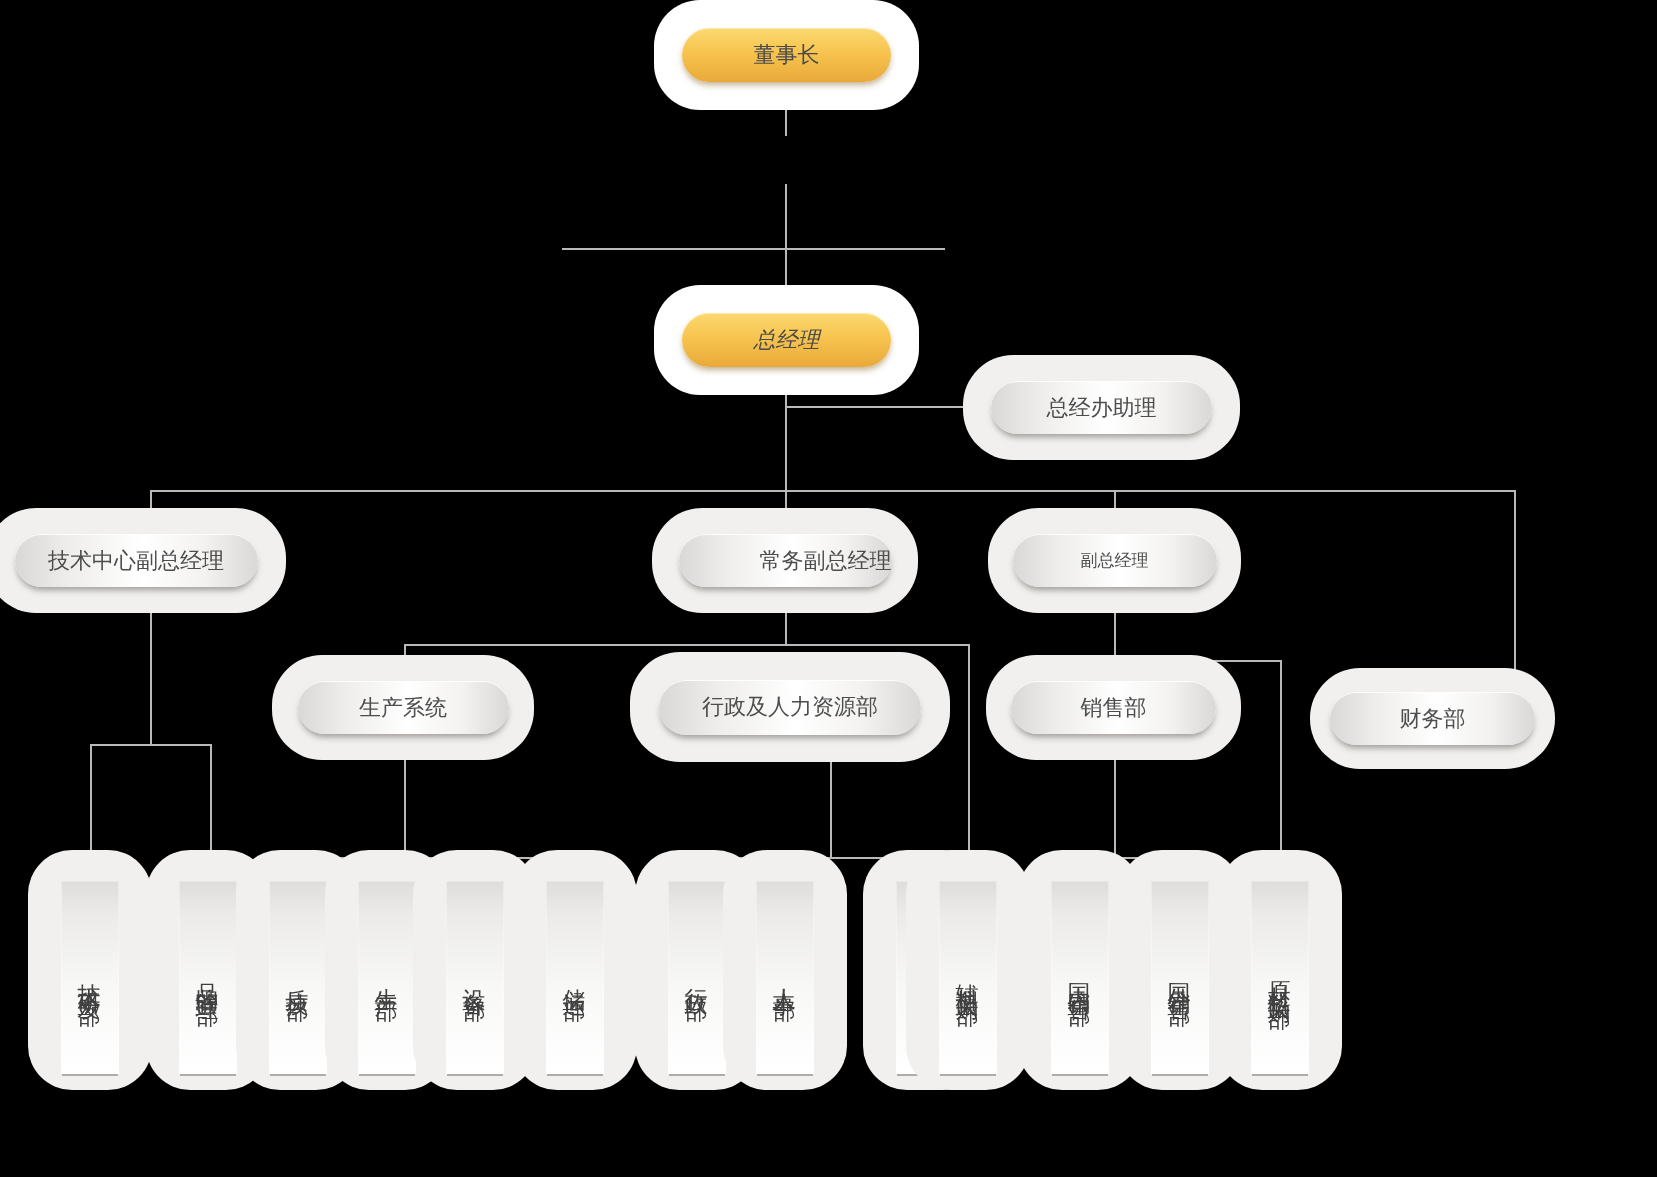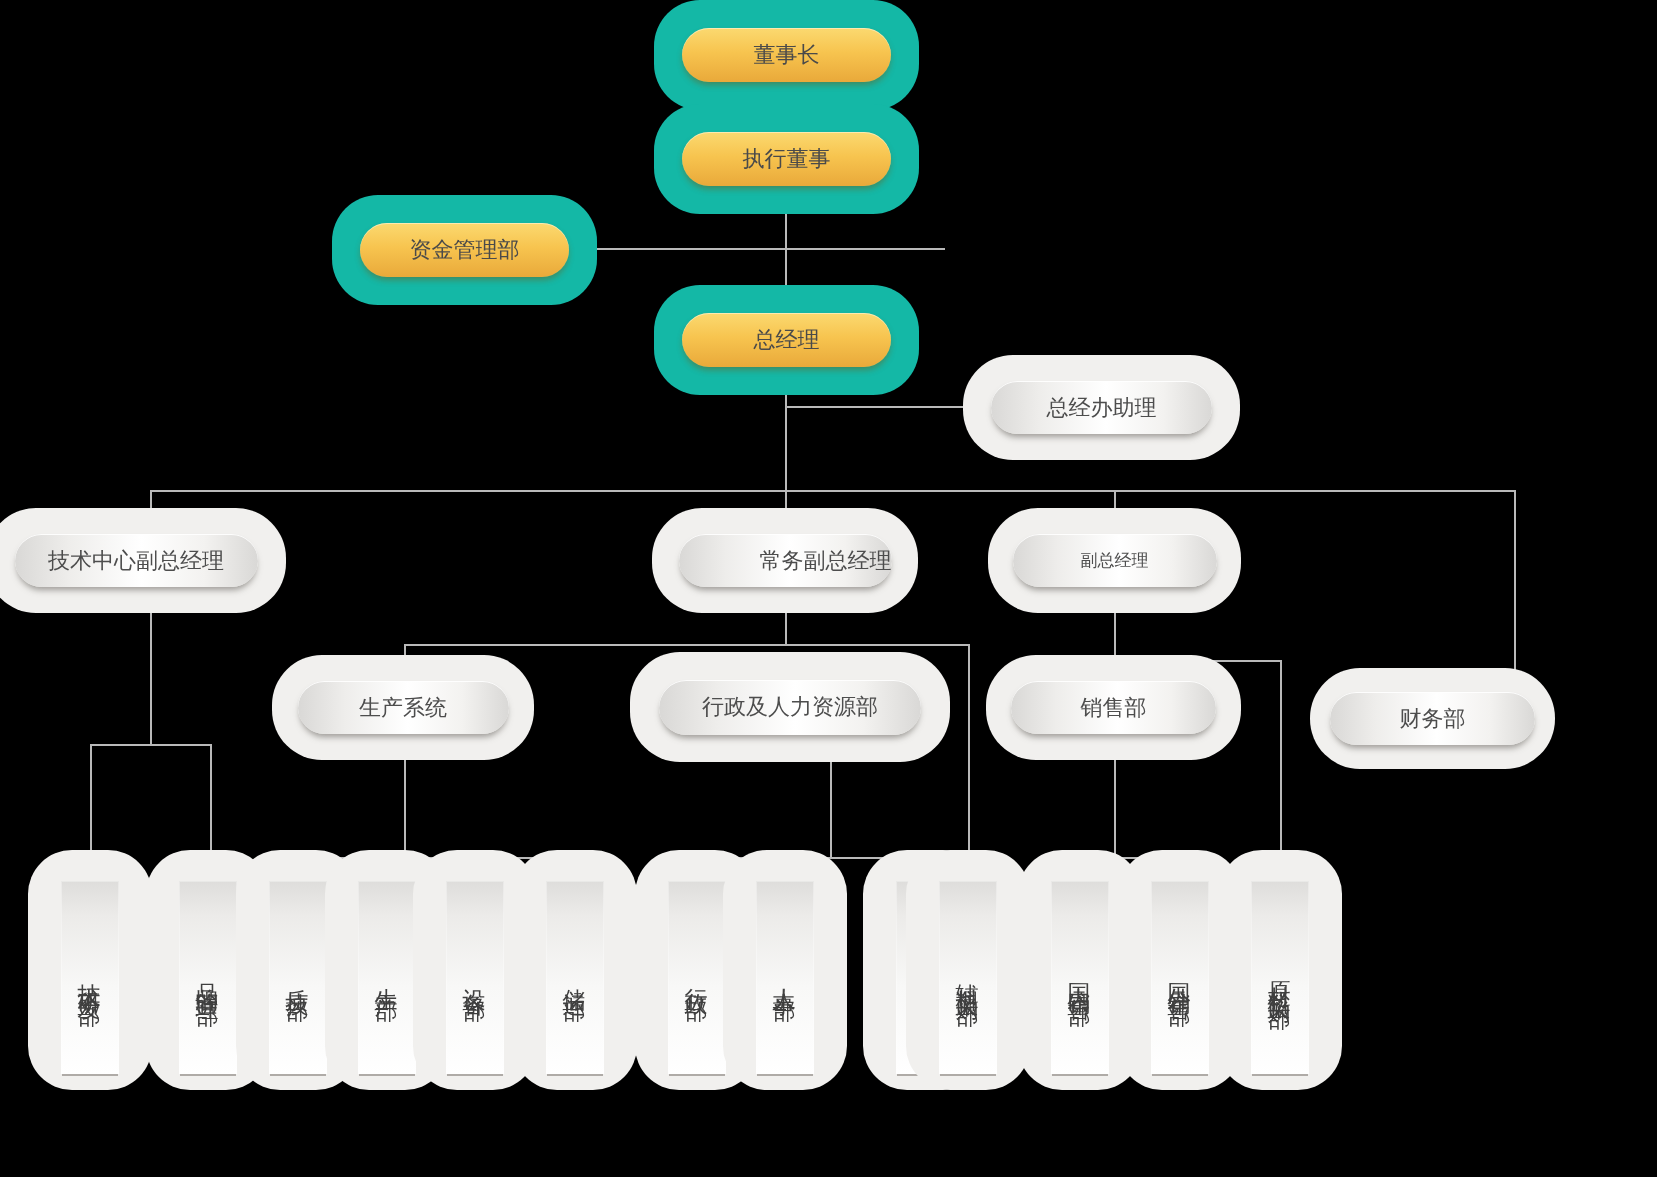--- a/index.html
+++ b/index.html
@@ -9,21 +9,21 @@
 
   
   .conn{position:absolute;background:#b9b9b9;z-index:1;}
   .conn.h{height:2px;}
   .conn.v{width:2px;}
 
   
   .node{position:absolute;z-index:3;display:flex;align-items:center;justify-content:center;}
 
   
-  .node.y{background:#14b8a6;border-radius:46px;
+  .node.y{background:#ffffff;border-radius:46px;
           box-shadow:0 0 0 0 rgba(0,0,0,0);}
   .node.y .pill{
       background:linear-gradient(180deg,#fbd970 0%,#f7c44f 45%,#e9a93a 100%);
       border-radius:34px;
       box-shadow:0 4px 6px -1px rgba(120,80,10,.45), inset 0 1px 0 rgba(255,255,255,.45);
       display:flex;align-items:center;justify-content:center;
       color:#4a4a4a;white-space:nowrap;}
 
   
   .node.g{background:#f1f0ee;border-radius:50px;}
@@ -104,34 +104,24 @@
   <div class="conn h" style="left:1080px;top:857px;width:100px;"></div>
   <div class="conn v" style="left:1080px;top:857px;height:28px;"></div>
   <div class="conn v" style="left:1180px;top:857px;height:28px;"></div>
 
   <div class="node y" style="left:654px;top:0px;width:265px;height:110px;">
     <div class="pill" style="width:209px;height:54px;font-size:22px;">
       <span class="lbl">董事长</span>
     </div>
   </div>
 
-  <div class="node y" style="left:654px;top:104px;width:265px;height:110px;">
-    <div class="pill" style="width:209px;height:54px;font-size:22px;">
-      <span class="lbl">执行董事</span>
-    </div>
-  </div>
-
-  <div class="node y" style="left:332px;top:195px;width:265px;height:110px;">
-    <div class="pill" style="width:209px;height:54px;font-size:22px;">
-      <span class="lbl">资金管理部</span>
-    </div>
-  </div>
-
-
-  <div class="node y" style="left:654px;top:285px;width:265px;height:110px;">
+
+
+
+  <div class="node y" style="left:654px;top:285px;width:265px;height:110px;font-style:italic;">
     <div class="pill" style="width:209px;height:54px;font-size:22px;">
       <span class="lbl">总经理</span>
     </div>
   </div>
 
   <div class="node g" style="left:963px;top:355px;width:277px;height:105px;">
     <div class="pill" style="width:221px;height:53px;font-size:22px;">
       <span class="lbl">总经办助理</span>
     </div>
   </div>

